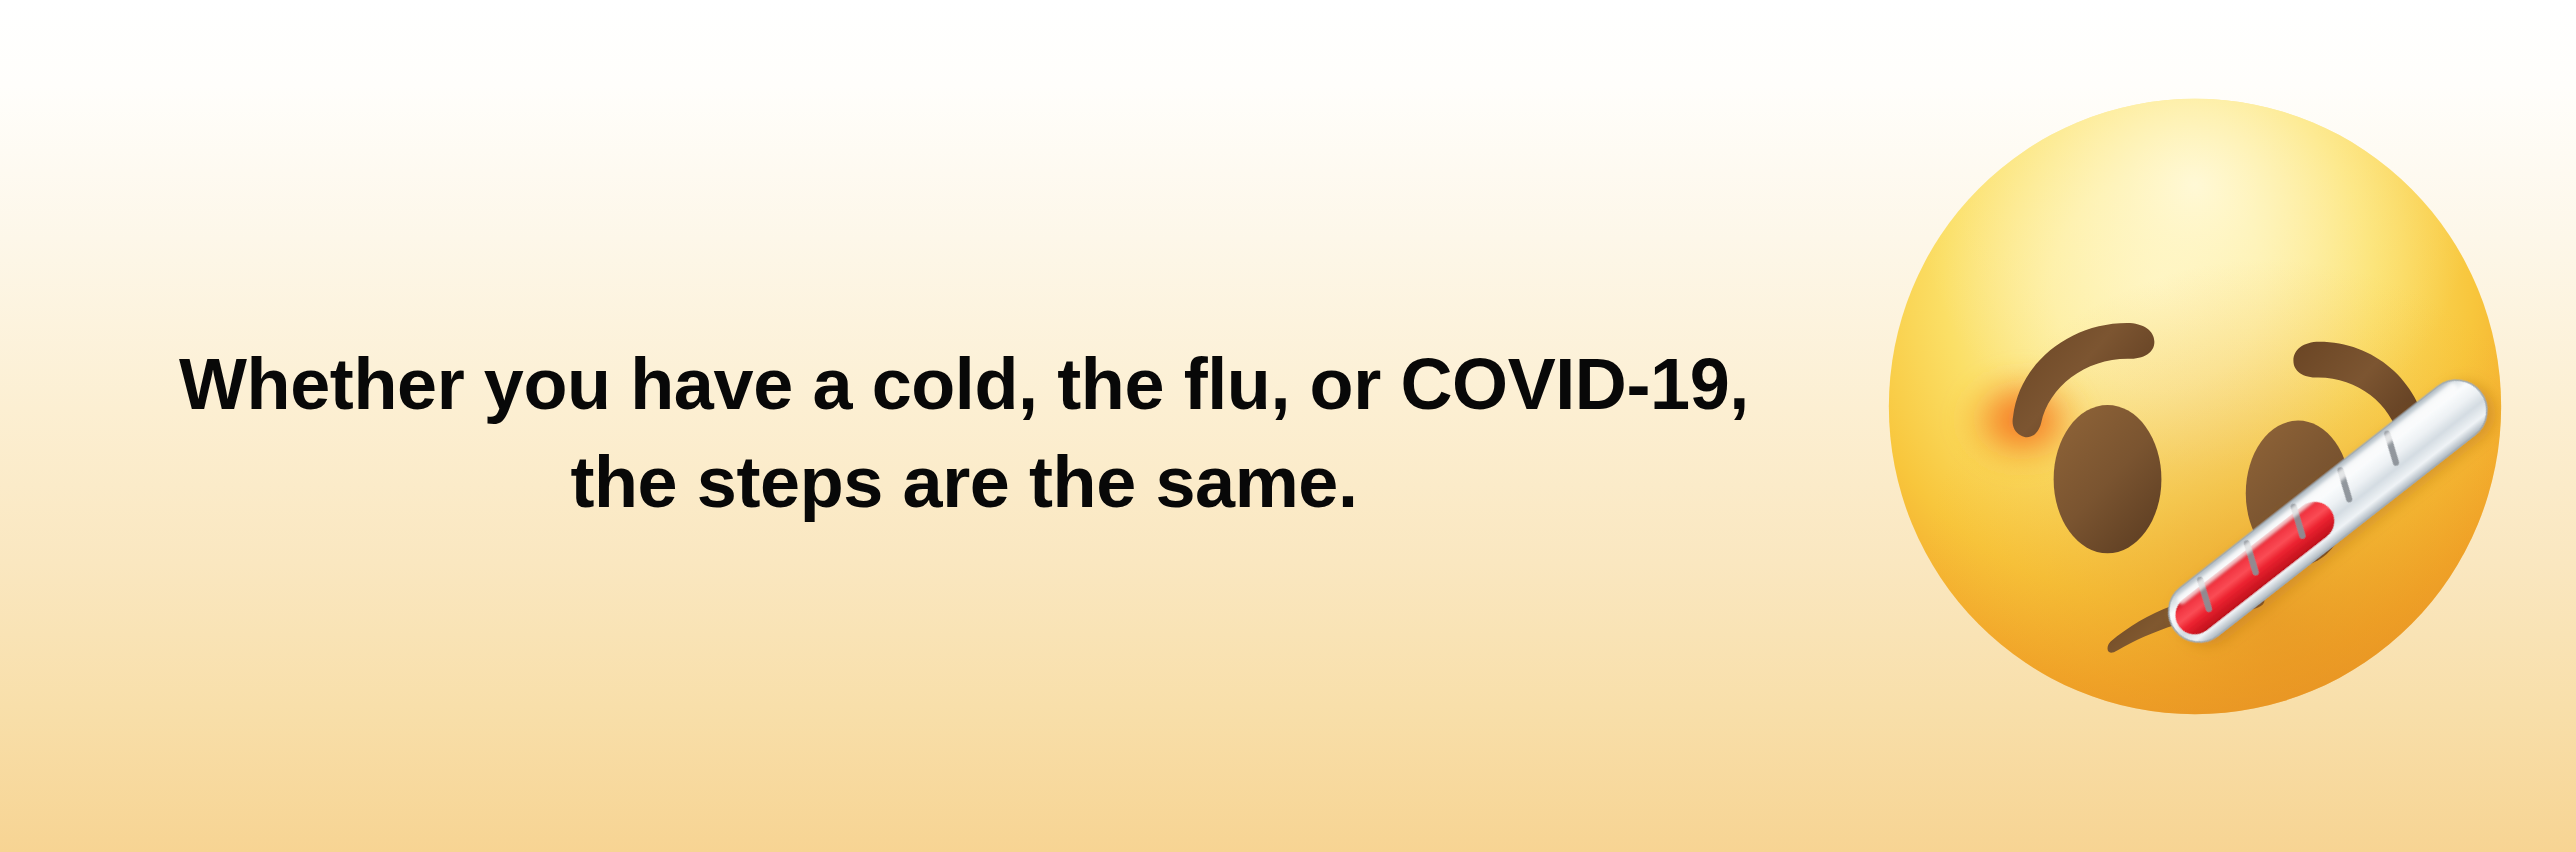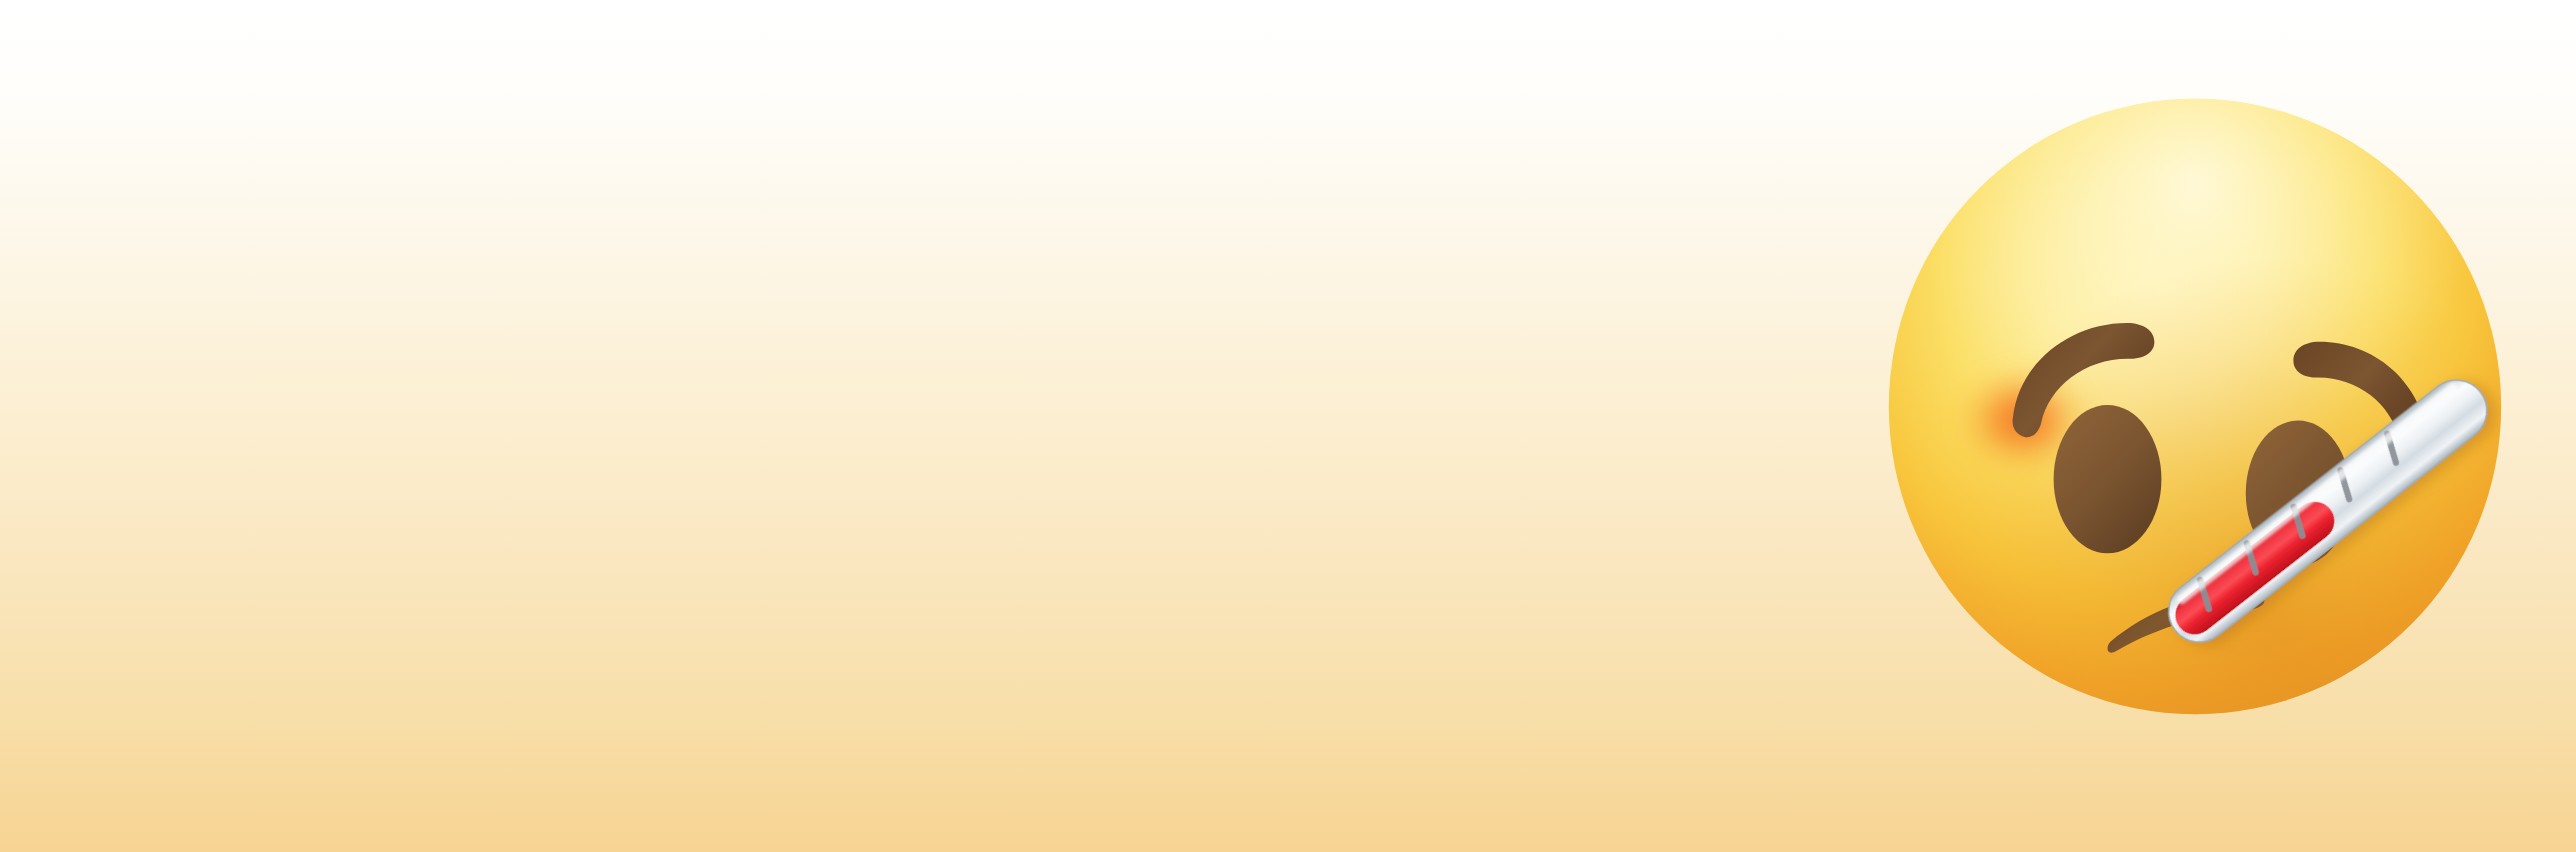--- a/index.html
+++ b/index.html
@@ -61,20 +61,22 @@
     height: 100%;
     overflow: visible;
   }
 </style>
 </head>
 <body>
 
 <div id="banner">
 
   <div id="headline">
+    <span class="line">Whether you have a cold, the flu, or COVID-19,</span>
+    <span class="line">the steps are the same.</span>
   </div>
 
   <div id="emoji" role="img" aria-label="Face with thermometer emoji">
     <svg viewBox="0 0 786 790" xmlns="http://www.w3.org/2000/svg">
       <defs>
 
         <radialGradient id="faceGrad" cx="44%" cy="30%" r="78%">
           <stop offset="0%" stop-color="#FEF6C8"></stop>
           <stop offset="22%" stop-color="#FDEFA6"></stop>
           <stop offset="45%" stop-color="#FBDF66"></stop>

